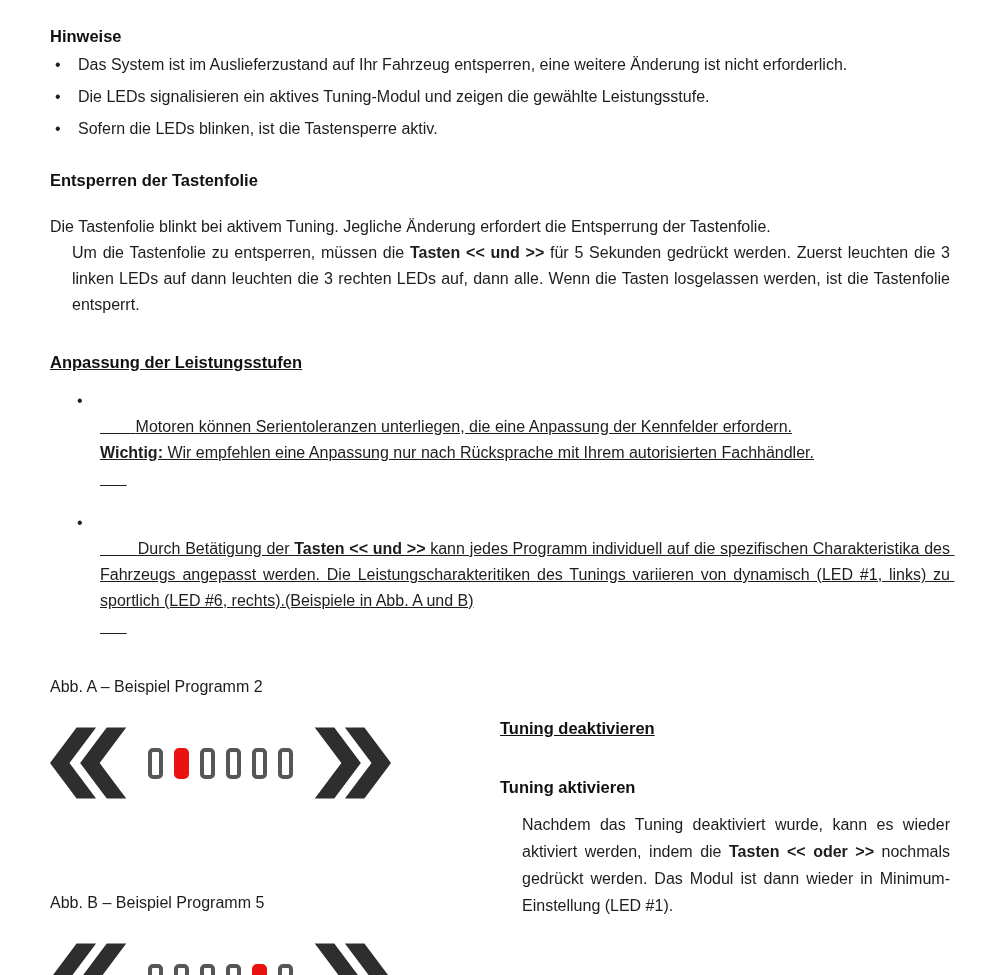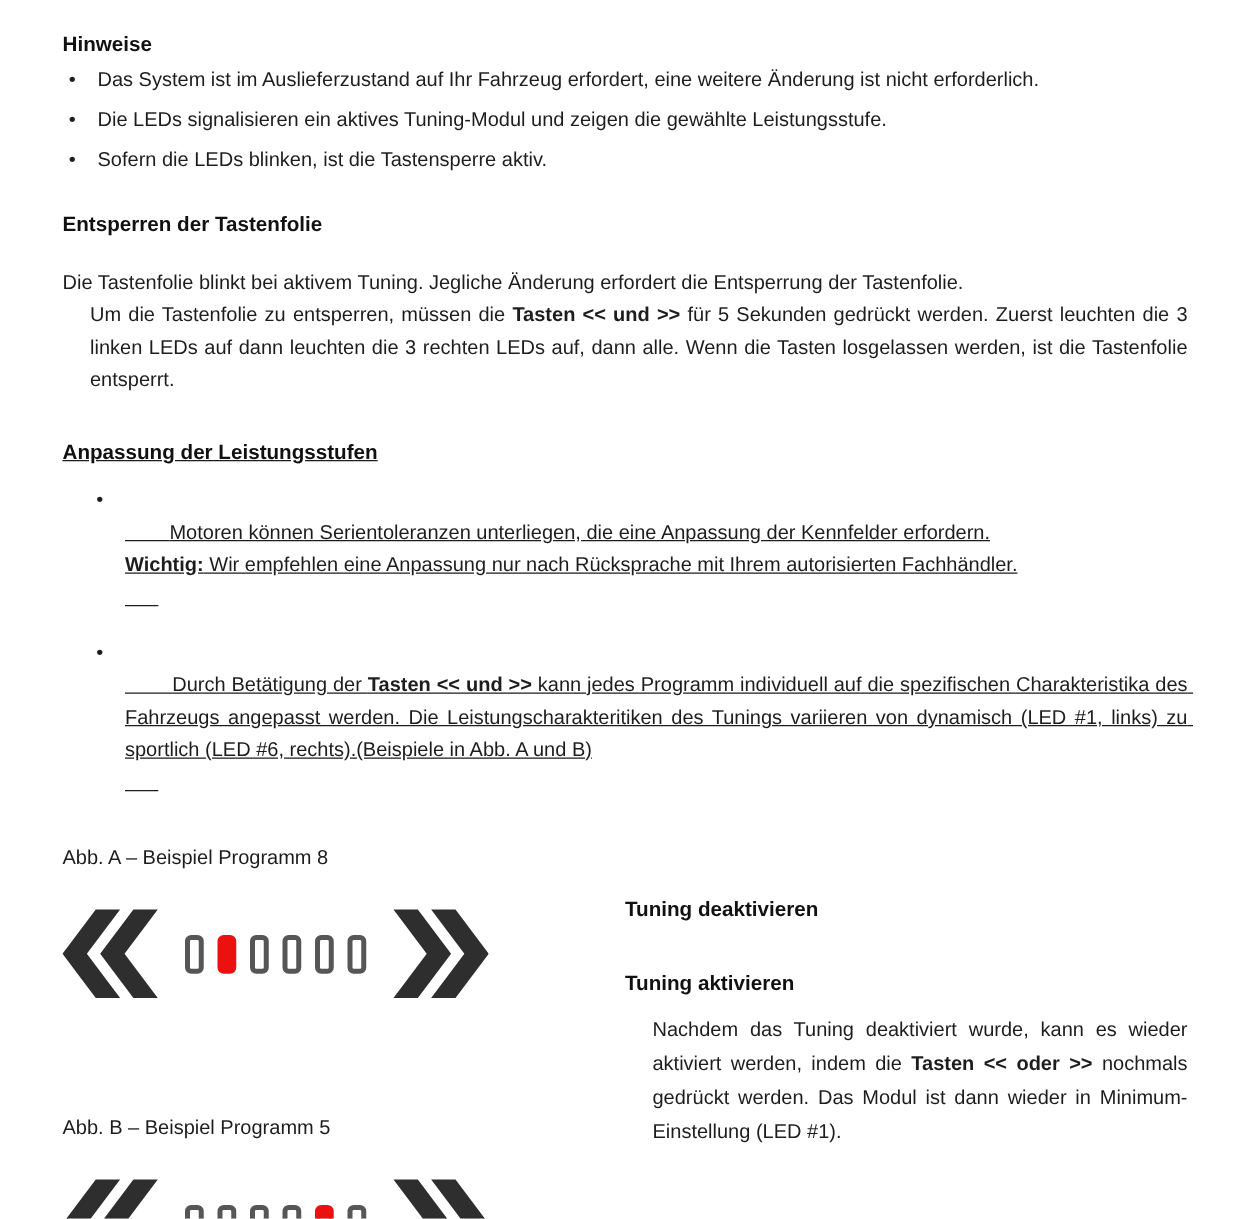--- a/index.html
+++ b/index.html
@@ -33,35 +33,35 @@
   .fig-label { line-height: 22px; }
   .led-panel { display: flex; align-items: center; margin-top: 24px; height: 82px; }
   .chev { width: 78px; height: 72px; flex: none; }
   .chev svg { width: 100%; height: 100%; display: block; fill: #2e2e2e; }
   .chev.right { transform: scaleX(-1); }
   .leds { display: flex; gap: 11px; margin: 0 20px; align-items: center; }
   .led { width: 15px; height: 31px; border: 4px solid #565656; border-radius: 5px; background: #ffffff; }
   .led.on { background: #ec1111; border-color: #ec1111; }
   .fig-b { margin-top: 88px; }
 
-  .col-right h3.first { margin-top: 40px; }
+  .col-right h3.first { margin-top: 40px; text-decoration: underline; }
   .col-right p { line-height: 27px; margin-top: 12px; }
   .col-right h3.second { margin-top: 35px; }
 </style>
 </head>
 <body>
 
 <div class="page">
 
   <section class="sec-hinweise">
     <h3>Hinweise</h3>
     <ul>
       <li class="just">
         <span class="marker">•</span>
-        <span>Das System ist im Auslieferzustand auf Ihr Fahrzeug erfordert, eine weitere Änderung ist nicht erforderlich.</span>
+        <span>Das System ist im Auslieferzustand auf Ihr Fahrzeug entsperren, eine weitere Änderung ist nicht erforderlich.</span>
       </li>
       <li class="just">
         <span class="marker">•</span>
         <span>Die LEDs signalisieren ein aktives Tuning-Modul und zeigen die gewählte Leistungsstufe.</span>
       </li>
       <li class="just">
         <span class="marker">•</span>
         <span>Sofern die LEDs blinken, ist die Tastensperre aktiv.</span>
       </li>
     </ul>
@@ -86,21 +86,21 @@
         <span class="marker">•</span><span><span>Durch Betätigung der </span><b>Tasten &lt;&lt; und &gt;&gt;</b><span> kann jedes Programm individuell auf die spezifischen Charakteristika des Fahrzeugs angepasst werden. Die Leistungscharakteritiken des Tunings variieren von dynamisch (LED #1, links) zu sportlich (LED #6, rechts).(Beispiele in Abb. A und B)</span></span>
       </li>
     </ul>
   </section>
 
   <div class="two-col">
 
     <div class="col-left">
 
       <div class="fig-a">
-        <div class="fig-label">Abb. A – Beispiel Programm 8</div>
+        <div class="fig-label">Abb. A – Beispiel Programm 2</div>
         <div class="led-panel">
           <span class="chev left">
             <svg viewBox="0 0 88 80" xmlns="http://www.w3.org/2000/svg">
               <path d="M30 0 L52 0 L22 40 L52 80 L30 80 L0 40 Z"></path>
               <path d="M64 0 L86 0 L56 40 L86 80 L64 80 L34 40 Z"></path>
             </svg>
           </span>
           <span class="leds">
               <span class="led"></span>
               <span class="led on"></span>

